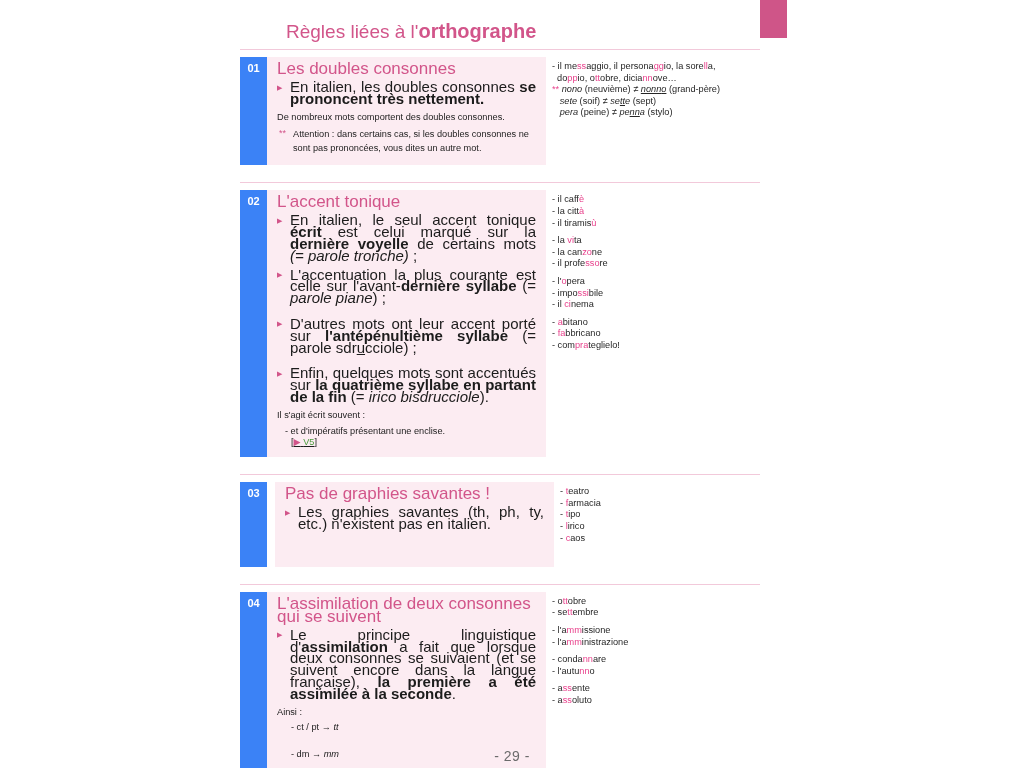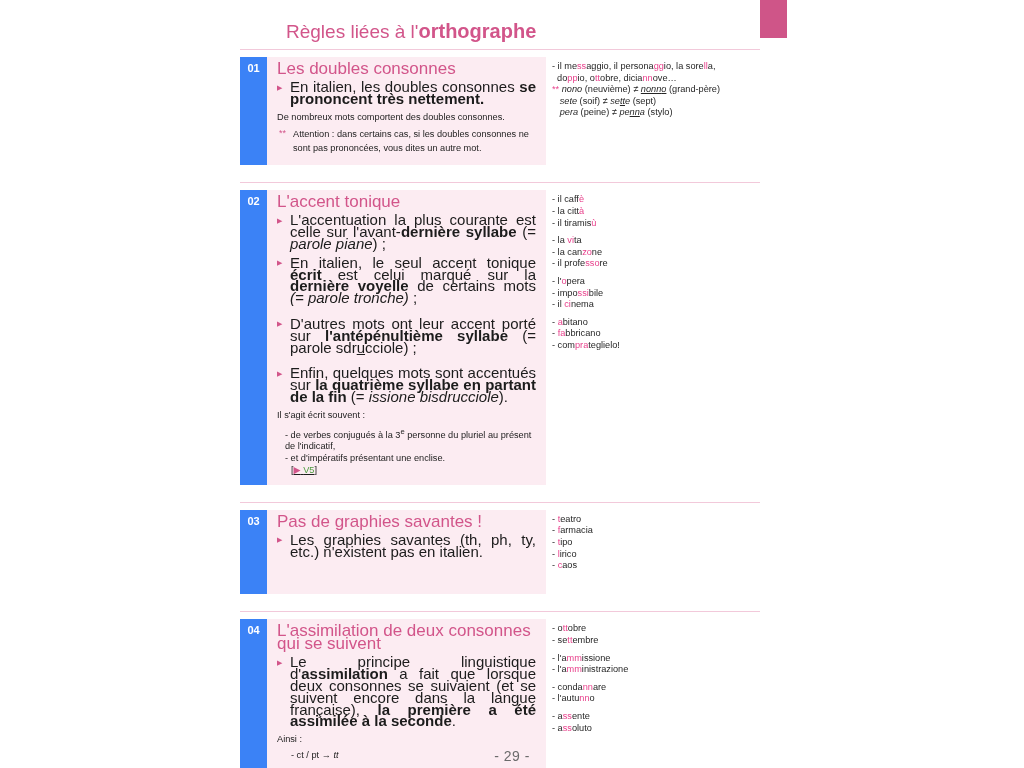--- a/index.html
+++ b/index.html
@@ -149,26 +149,25 @@
         <div class="ex-line">&nbsp;&nbsp;&nbsp;<i>sete</i> (soif) ≠ <i>se<span style="text-decoration:underline;">tt</span>e</i> (sept)</div>
         <div class="ex-line">&nbsp;&nbsp;&nbsp;<i>pera</i> (peine) ≠ <i>pe<span style="text-decoration:underline;">nn</span>a</i> (stylo)</div>
       </div>
     </div>
 
     <div class="rule" style="margin-top:17px;"></div>
     <div class="section">
       <div class="num">02</div>
       <div class="panel">
         <div class="sec-title">L'accent tonique</div>
+        <div class="bullet-p">En italien, le seul accent tonique <b>écrit</b> est celui marqué sur la <b>dernière voyelle</b> de certains mots <i>(= parole tronche)</i> ;</div>
         <div class="bullet-p">L'accentuation la plus courante est celle sur l'avant-<b>dernière syllabe</b> (= <i>parole piane</i>) ;</div>
-        <div class="bullet-p">En italien, le seul accent tonique <b>écrit</b> est celui marqué sur la <b>dernière voyelle</b> de certains mots <i>(= parole tronche)</i> ;</div>
         <div class="bullet-p" style="margin-top:14px;">D'autres mots ont leur accent porté sur <b>l'antépénultième syllabe</b> (= parole sdr<span style="text-decoration:underline;">u</span>cciole) ;</div>
-        <div class="bullet-p" style="margin-top:14px;">Enfin, quelques mots sont accentués sur <b>la quatrième syllabe en partant de la fin</b> (= <i>issione bisdrucciole</i>).</div>
+        <div class="bullet-p" style="margin-top:14px;">Enfin, quelques mots sont accentués sur <b>la quatrième syllabe en partant de la fin</b> (= <i>irico bisdrucciole</i>).</div>
         <div class="plain-p">Il s'agit écrit souvent :</div>
-        <div class="sub-list">- de verbes conjugués à la 3<sup>e</sup> personne du pluriel au présent de l'indicatif,</div>
         <div class="sub-list">- et d'impératifs présentant une enclise.</div>
         <div class="sub-list" style="padding-left:14px;text-decoration:underline;">[<span style="color:#d2558a;">▶</span> <span class="green">V5</span>]</div>
       </div>
       <div class="examples">
         <div class="ex-line">- il caff<span class="hl">è</span></div>
         <div class="ex-line">- la citt<span class="hl">à</span></div>
         <div class="ex-line">- il tiramis<span class="hl">ù</span></div>
         <div class="ex-gap"></div>
         <div class="ex-line">- la <span class="hl">vi</span>ta</div>
         <div class="ex-line">- la can<span class="hl">zo</span>ne</div>
@@ -180,21 +179,21 @@
         <div class="ex-gap"></div>
         <div class="ex-line">- <span class="hl">a</span>bitano</div>
         <div class="ex-line">- <span class="hl">fa</span>bbricano</div>
         <div class="ex-line">- com<span class="hl">pra</span>teglielo!</div>
       </div>
     </div>
 
     <div class="rule" style="margin-top:17px;"></div>
     <div class="section">
       <div class="num">03</div>
-      <div class="panel" style="padding-bottom:30px;">
+      <div class="panel" style="padding-bottom:30px;margin-left:8px;">
         <div class="sec-title">Pas de graphies savantes !</div>
         <div class="bullet-p">Les graphies savantes (th, ph, ty, etc.) n'existent pas en italien.</div>
       </div>
       <div class="examples">
         <div class="ex-line">- <span class="hl">t</span>eatro</div>
         <div class="ex-line">- <span class="hl">f</span>armacia</div>
         <div class="ex-line">- <span class="hl">t</span>ipo</div>
         <div class="ex-line">- <span class="hl">l</span>irico</div>
         <div class="ex-line">- <span class="hl">c</span>aos</div>
       </div>

